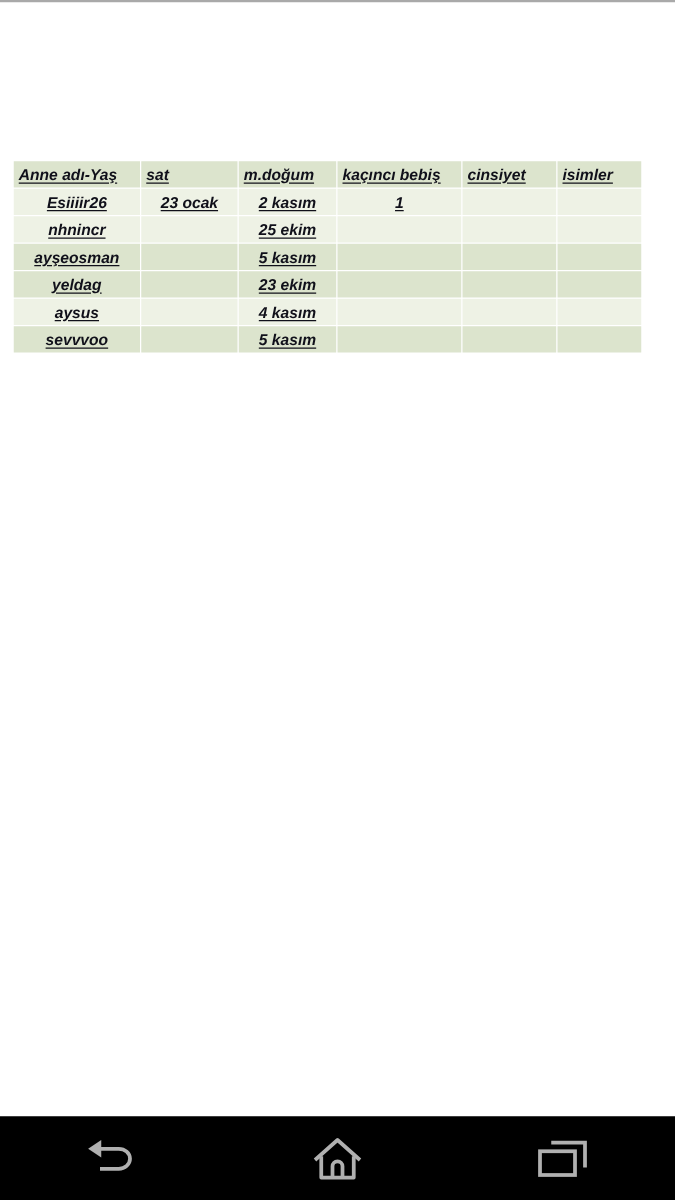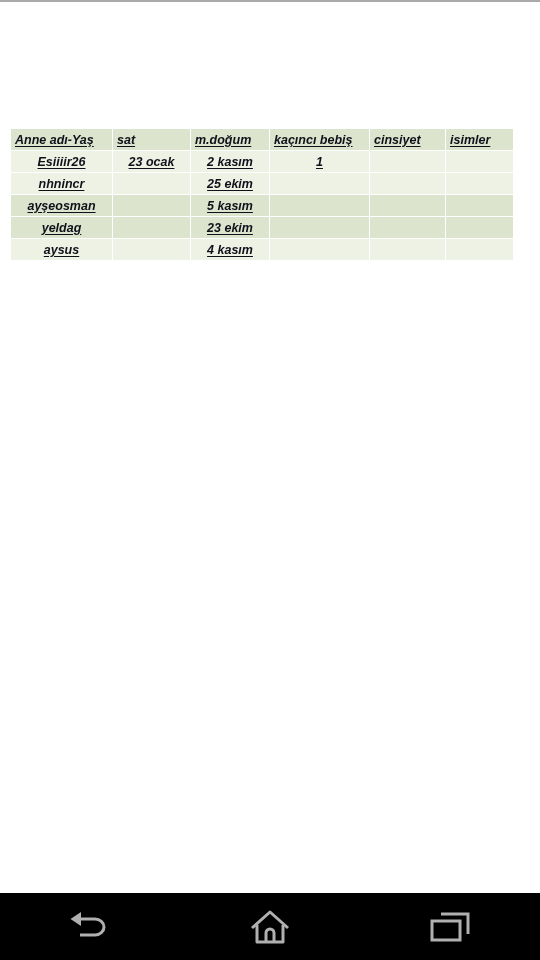--- a/index.html
+++ b/index.html
@@ -163,20 +163,28 @@
             <td class="c6 empty"><span class="cell-txt"></span></td>
           </tr>
           <tr class="row-light">
             <td class="c1"><span class="cell-txt">aysus </span></td>
             <td class="c2 empty"><span class="cell-txt"></span></td>
             <td class="c3"><span class="cell-txt">4 kasım </span></td>
             <td class="c4 empty"><span class="cell-txt"></span></td>
             <td class="c5 empty"><span class="cell-txt"></span></td>
             <td class="c6 empty"><span class="cell-txt"></span></td>
           </tr>
+          <tr class="row-dark">
+            <td class="c1"><span class="cell-txt">sevvvoo </span></td>
+            <td class="c2 empty"><span class="cell-txt"></span></td>
+            <td class="c3"><span class="cell-txt">5 kasım </span></td>
+            <td class="c4 empty"><span class="cell-txt"></span></td>
+            <td class="c5 empty"><span class="cell-txt"></span></td>
+            <td class="c6 empty"><span class="cell-txt"></span></td>
+          </tr>
         </tbody>
     </table>
   </div>
 
 </div>
 
 <div id="nav-bar">
 
   <div class="nav-btn">
     <span>

